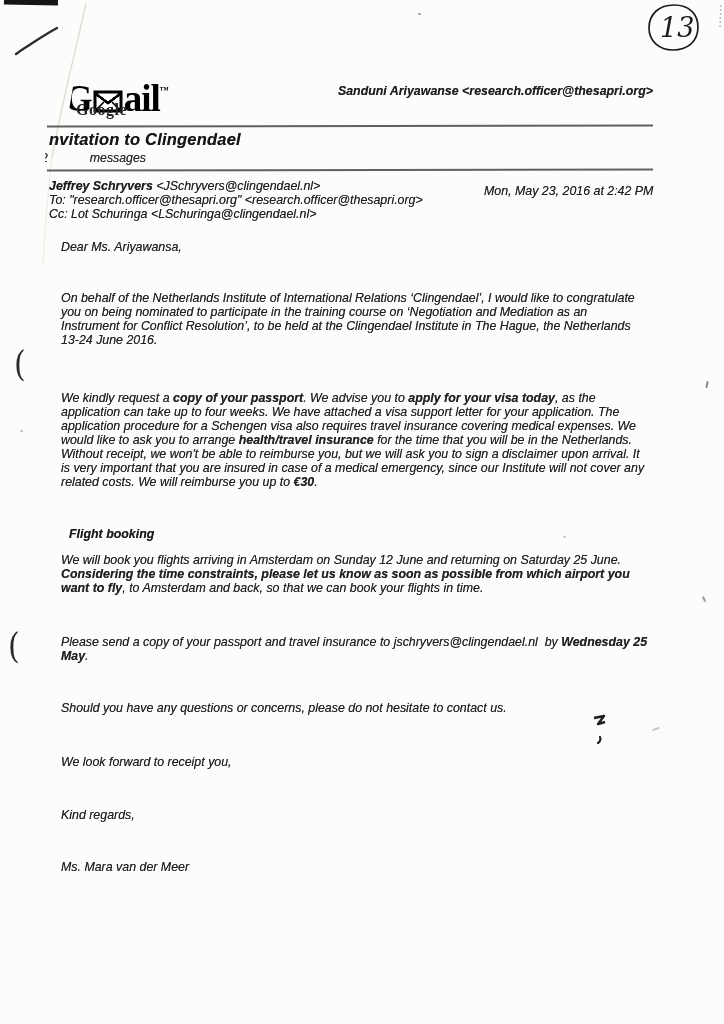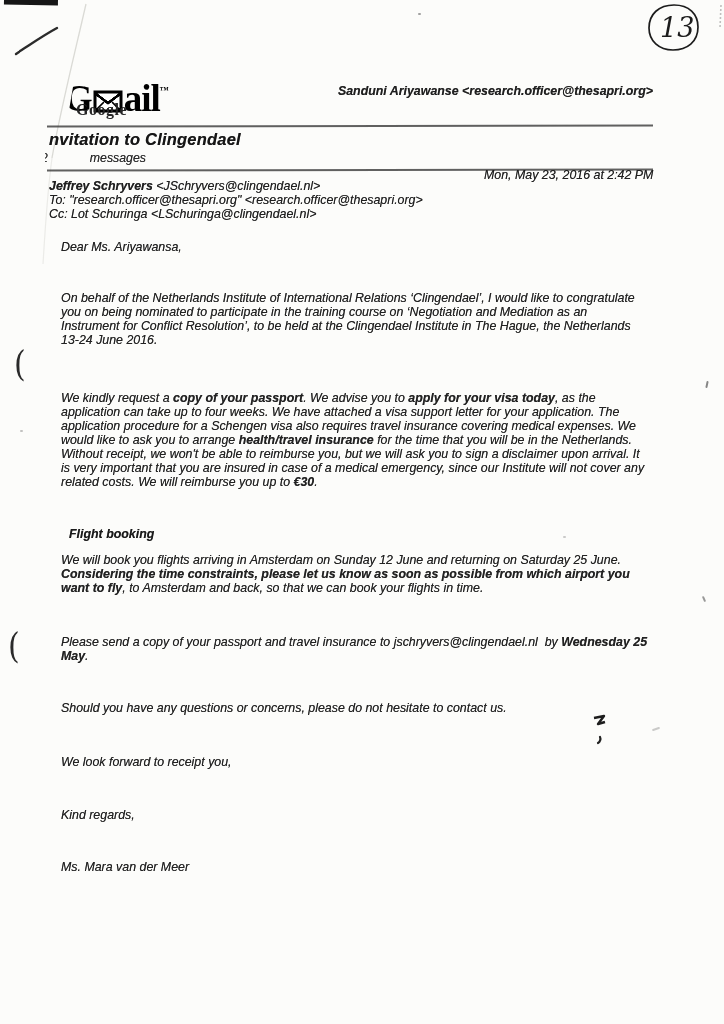--- a/index.html
+++ b/index.html
@@ -27,21 +27,21 @@
   .account{left:0; top:84px; width:653px; text-align:right; font-weight:700; font-size:12.4px;}
   .rule{left:47px; width:606px; height:1.5px; background:#3d3d3d; opacity:.82; transform:rotate(-.08deg);}
   .rule-top{top:125px;}
   .rule-bottom{top:169px;}
   .subject{left:49px; top:130px; font-size:16.5px; font-weight:700; letter-spacing:.2px; color:#161616;}
   .count-line{left:41px; top:151px; font-size:12.3px; color:#2a2a2a;}
   .count-frag{display:inline-block; clip-path:inset(0 0 0 62%);}
   .count-label{margin-left:2px;padding-left:40px;}
   .hdr{font-size:12.4px; line-height:14px; white-space:pre;}
   .from-line{left:49px; top:179px;}
-  .date-line{left:484px; top:168px;}
+  .date-line{left:484px; top:184px;}
   .to-line{left:49px; top:193px;}
   .cc-line{left:49px; top:207px;}
   
   .body-block{
     left:61px; width:660px; font-size:12.4px; line-height:14px;
     white-space:pre; color:#222;
   }
   .salutation{top:240px;}
   .para-intro{top:291px;}
   .para-visa{top:391px;}

